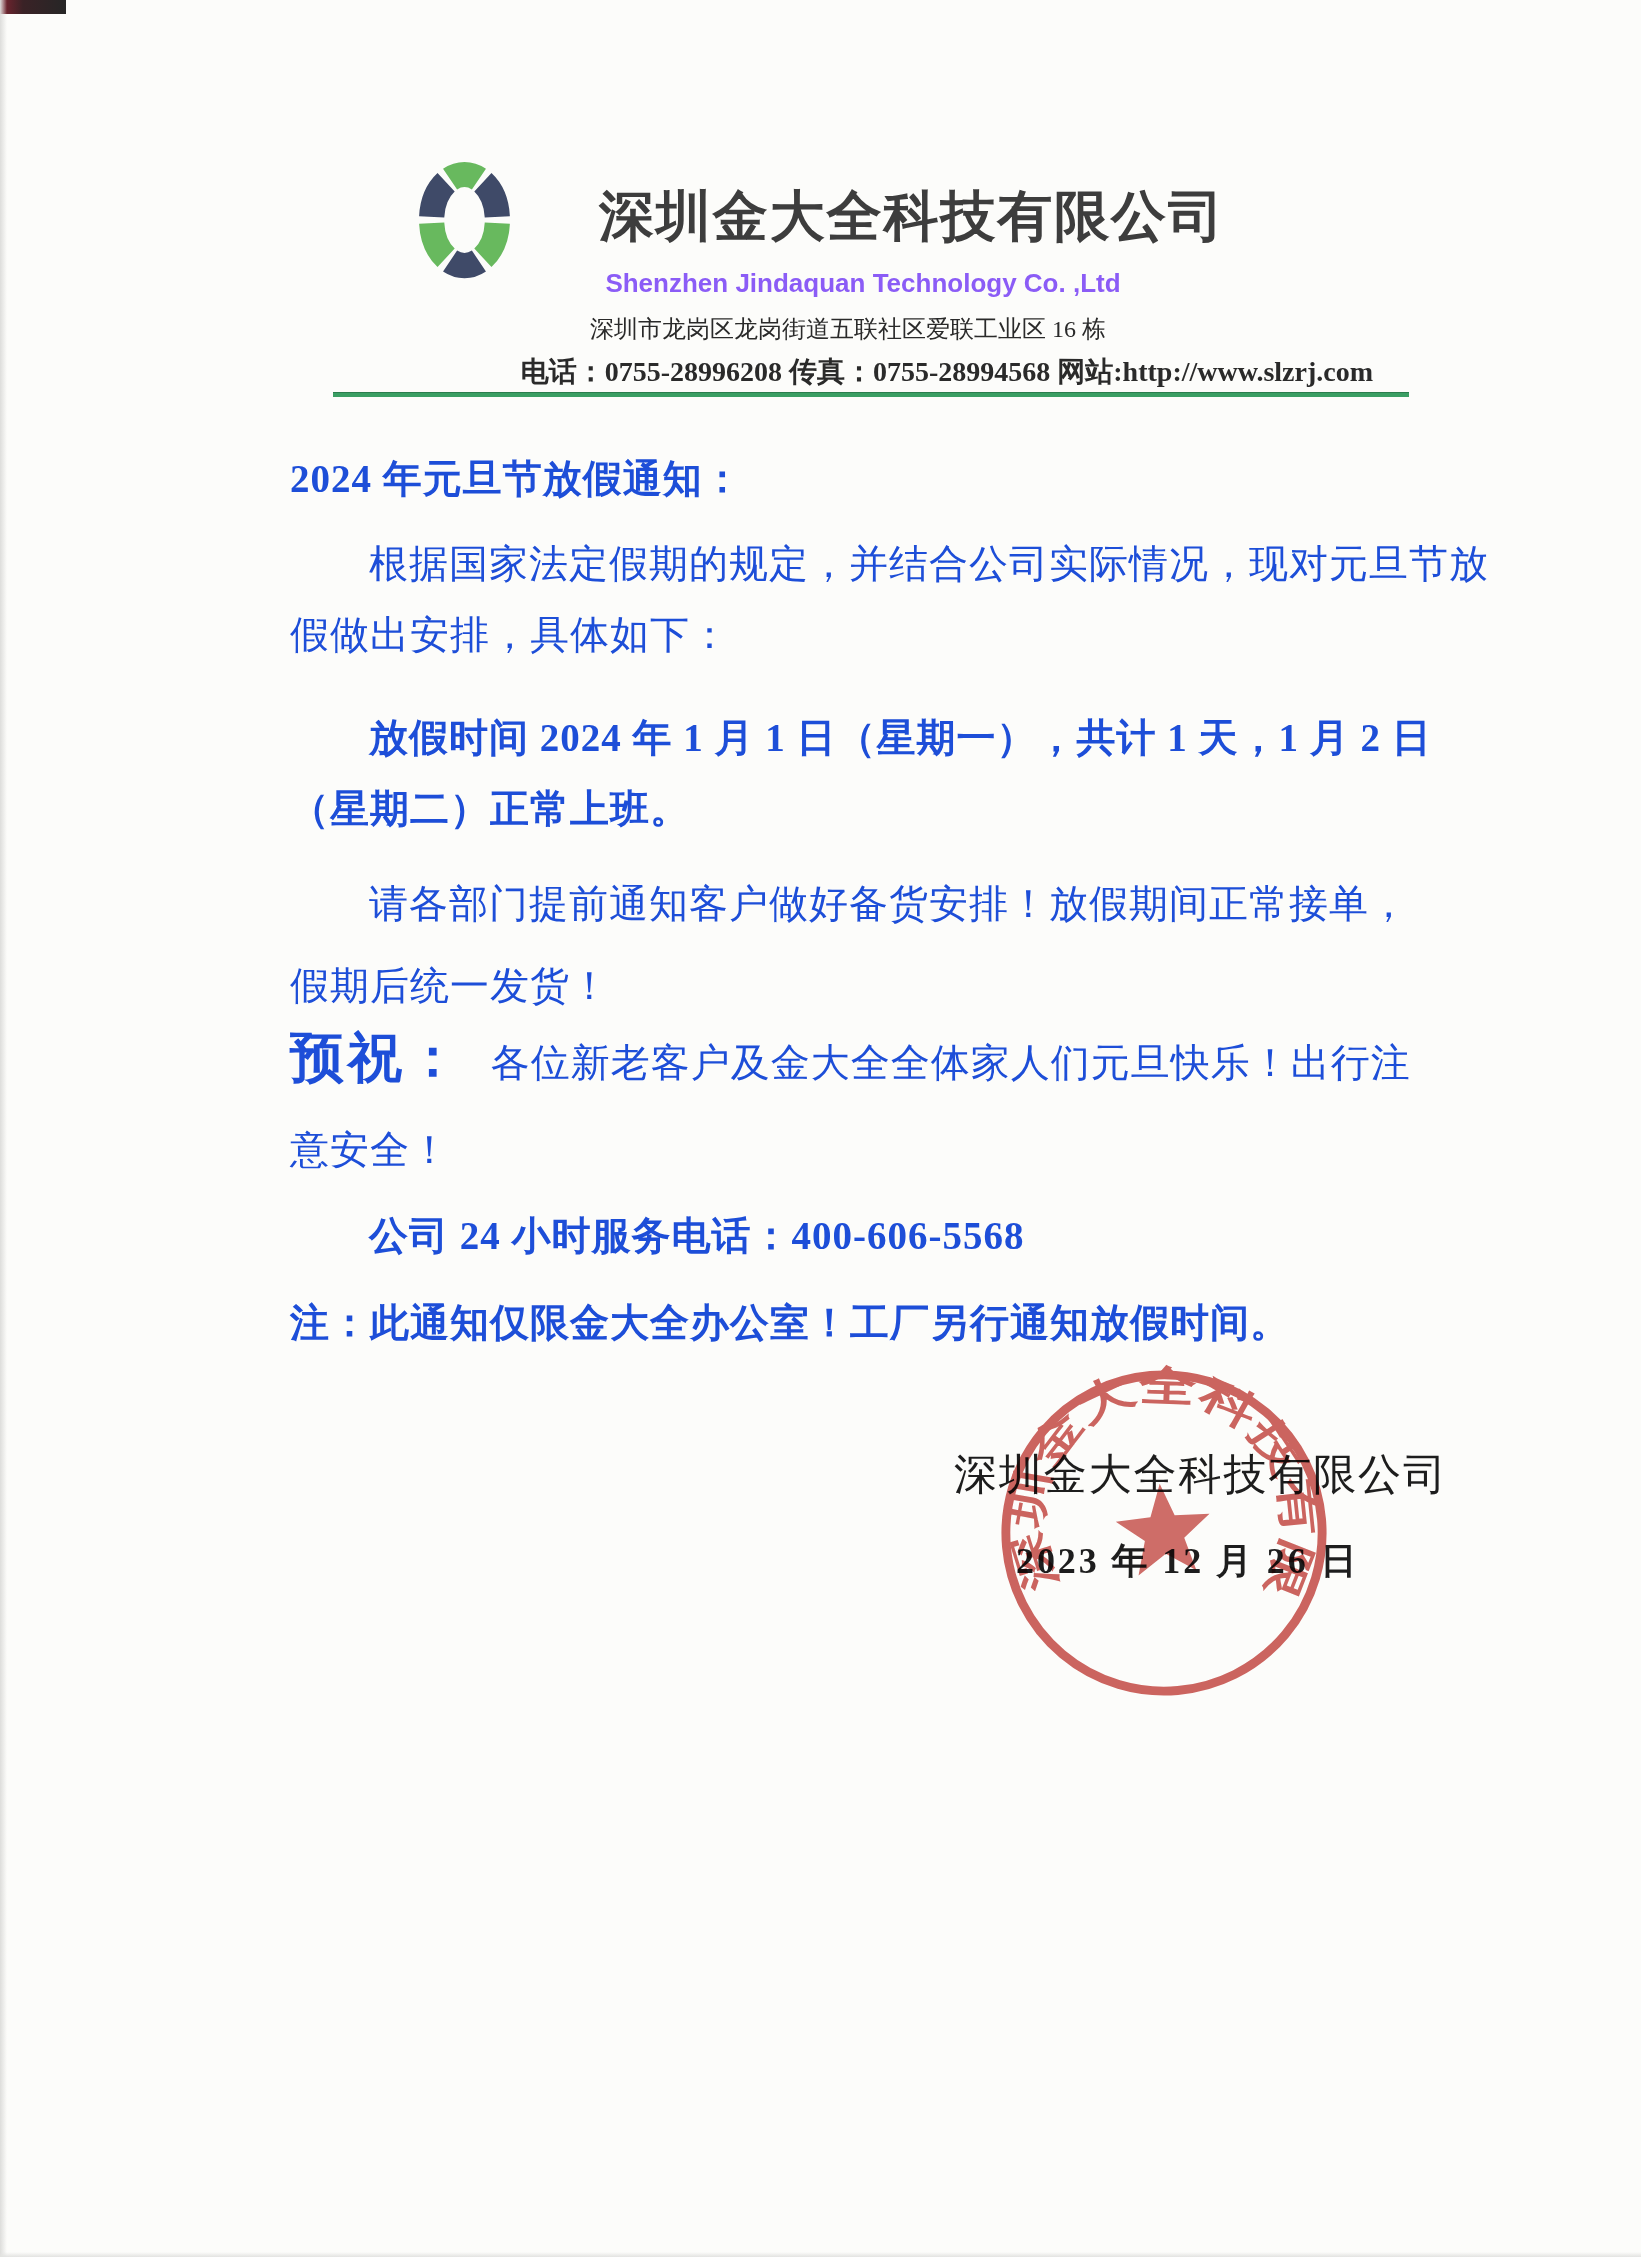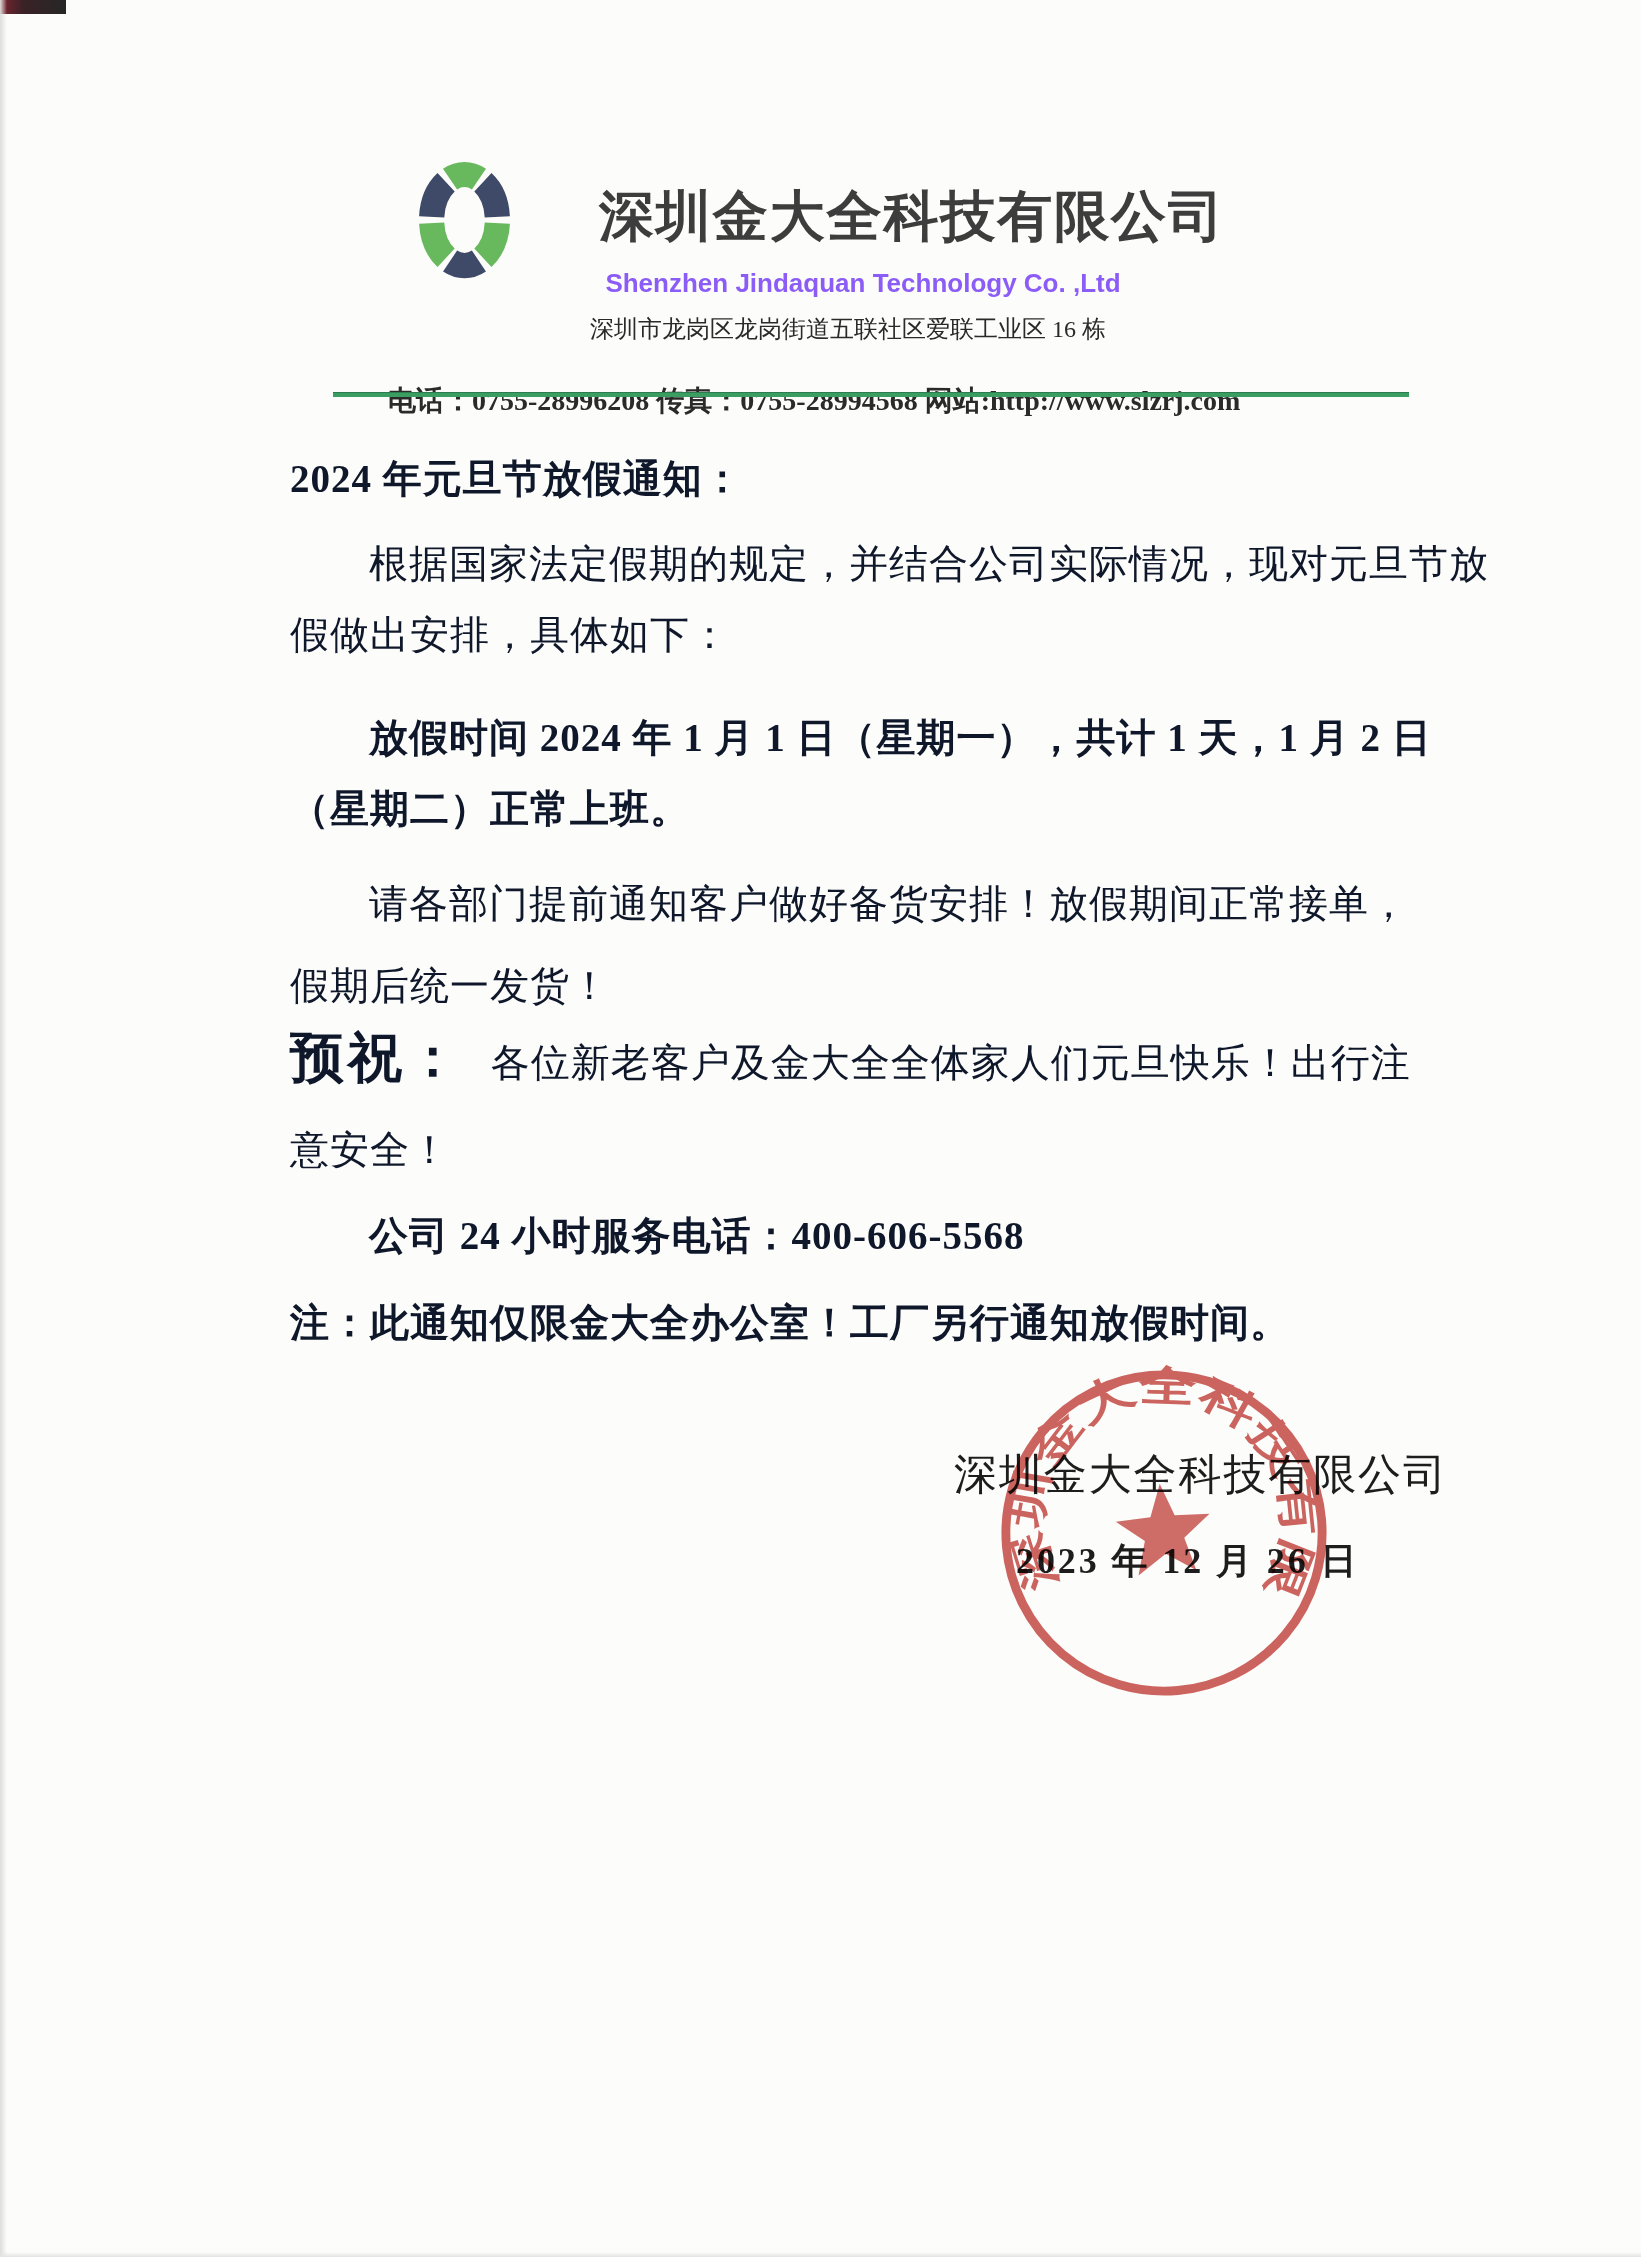--- a/index.html
+++ b/index.html
@@ -14,26 +14,26 @@
 
   
   .logo{position:absolute;left:416px;top:160px;width:97px;height:122px;}
   .cn-title{position:absolute;left:599px;top:180px;width:579px;text-align:center;
     font-size:55px;font-weight:600;color:#3d3d3d;letter-spacing:1.9px;white-space:nowrap;}
   .en-title{position:absolute;left:525px;top:268px;width:676px;text-align:center;
     font-family:"Liberation Sans","DejaVu Sans",sans-serif;
     font-size:26px;font-weight:700;color:#8b5cf6;white-space:nowrap;}
   .addr-line{position:absolute;left:510px;top:313px;width:676px;text-align:center;
     font-size:24px;font-weight:500;color:#2a2a2a;white-space:nowrap;}
-  .contact-line{position:absolute;left:388px;top:353px;width:985px;text-align:left;
-    font-size:28px;font-weight:600;color:#2a2a2a;white-space:nowrap;margin-top:29px;}
+  .contact-line{position:absolute;left:388px;top:353px;width:985px;text-align:right;
+    font-size:28px;font-weight:600;color:#2a2a2a;white-space:nowrap;}
   .green-rule{position:absolute;left:333px;top:392px;width:1076px;height:3.9px;}
 
   
-  .line{position:absolute;left:290px;width:1149px;font-size:39px;color:#0f172a;
+  .line{position:absolute;left:290px;width:1149px;font-size:39px;color:#1d4ed8;
     white-space:nowrap;letter-spacing:1px;}
   .line.b{font-weight:700;}
   .line.ind{padding-left:79px;}
   .wish-prefix{font-size:54px;font-weight:700;margin-right:27px;letter-spacing:3.9px;}
   .wish-text{font-size:39px;}
 
   .sign-company{position:absolute;left:954px;top:1446px;font-size:43px;color:#1d1d1d;
     letter-spacing:1.9px;white-space:nowrap;}
   .sign-date{position:absolute;left:1016px;top:1537px;font-size:36px;font-weight:700;
     color:#1d1d1d;letter-spacing:2.9px;white-space:nowrap;}

